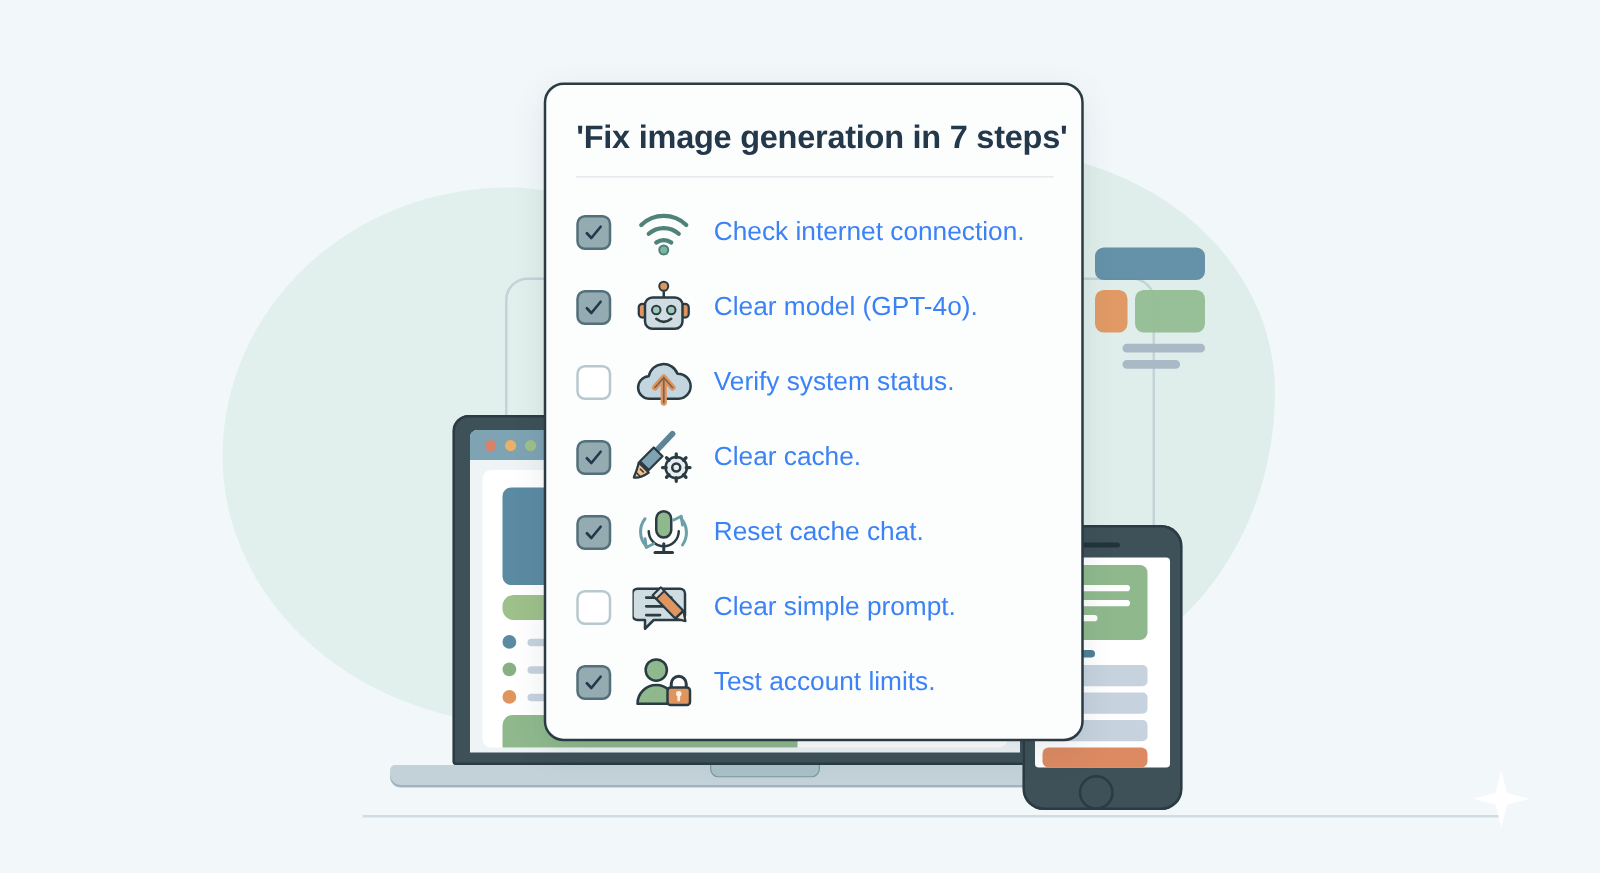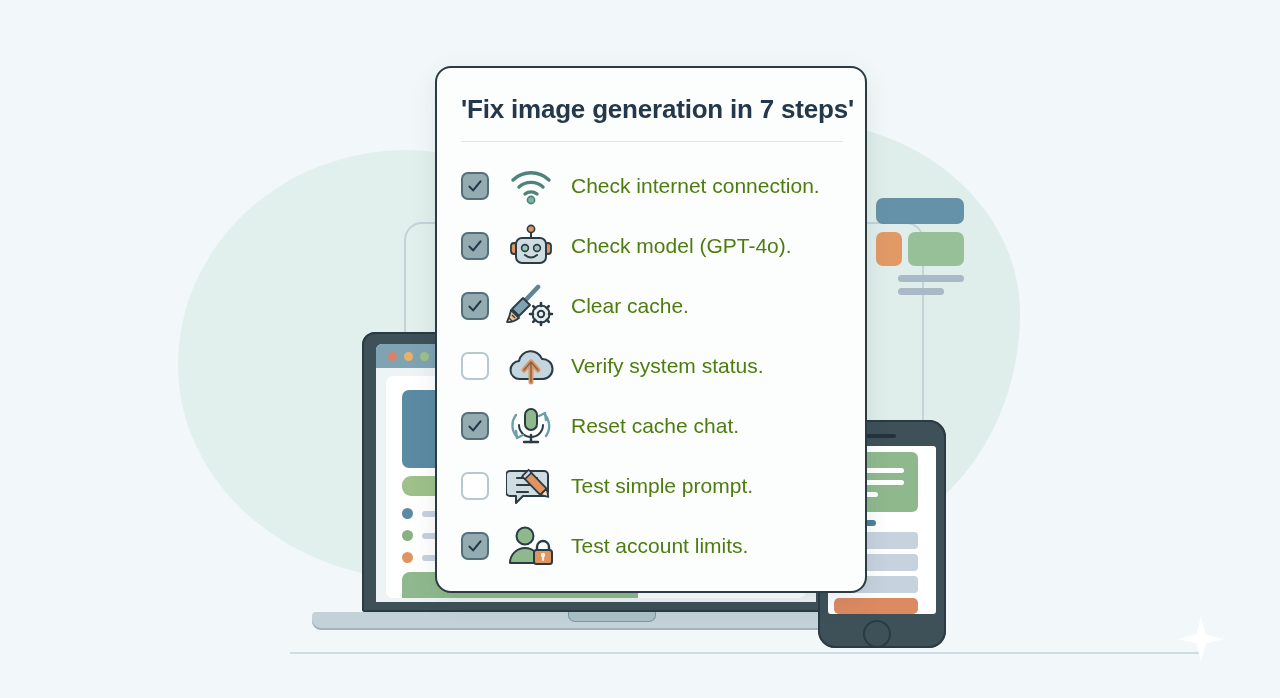--- a/index.html
+++ b/index.html
@@ -128,21 +128,21 @@
     width:28px;height:28px;border-radius:7px;flex:0 0 auto;
     display:flex;align-items:center;justify-content:center;
     box-sizing:border-box;
   }
   .cbox.on{background:#93abb1;border:2px solid #53707a;}
   .cbox.off{background:#ffffff;border:2px solid #b8c8cf;}
   .cbox svg{display:block;}
   .ico{width:52px;height:44px;margin-left:16px;flex:0 0 auto;display:flex;align-items:center;justify-content:center;}
   .ico svg{display:block;}
   .rlabel{
-    margin-left:14px;font-size:21px;color:#4d7c0f;white-space:nowrap;
+    margin-left:14px;font-size:21px;color:#3b82f6;white-space:nowrap;
   }
 </style>
 </head>
 <body>
 
 <div class="stage">
 
   <div class="layer blob-a"></div>
   <div class="layer blob-b"></div>
   <div class="layer ghost-rect"></div>
@@ -227,21 +227,32 @@
       <circle cx="23" cy="5" r="3.6" fill="#e0955f" stroke="#2b3b44" stroke-width="1.6"></circle>
       <line x1="23" y1="9" x2="23" y2="14" stroke="#2b3b44" stroke-width="2"></line>
       <rect x="3" y="19" width="6" height="11" rx="3" fill="#e0955f" stroke="#2b3b44" stroke-width="1.8"></rect>
       <rect x="37" y="19" width="6" height="11" rx="3" fill="#e0955f" stroke="#2b3b44" stroke-width="1.8"></rect>
       <rect x="8" y="14" width="30" height="25" rx="6" fill="#cfdde2" stroke="#2b3b44" stroke-width="2"></rect>
       <circle cx="17" cy="24" r="3.4" fill="#9ec8b4" stroke="#2b3b44" stroke-width="1.6"></circle>
       <circle cx="29" cy="24" r="3.4" fill="#9ec8b4" stroke="#2b3b44" stroke-width="1.6"></circle>
       <path d="M17 31 q6 5 12 0" fill="none" stroke="#2b3b44" stroke-width="2" stroke-linecap="round"></path>
     </svg>
           </div>
-          <div class="rlabel">Check model (GPT-4o).</div>
+          <div class="rlabel">Clear model (GPT-4o).</div>
+        </div>
+        <div class="row">
+          <div class="cbox off"></div>
+          <div class="ico">
+            <svg width="48" height="40" viewBox="0 0 48 40">
+      <path d="M13 33 a9 9 0 0 1 -1 -18 a12 12 0 0 1 23 -2 a8.5 8.5 0 0 1 1 20 z" fill="#c3d6e0" stroke="#2b3b44" stroke-width="2" stroke-linejoin="round"></path>
+      <path d="M24 36 V18 M24 16 l-7 8 M24 16 l7 8" fill="none" stroke="#e0955f" stroke-width="5" stroke-linecap="round" stroke-linejoin="round"></path>
+      <path d="M24 36 V18 M24 16 l-7 8 M24 16 l7 8" fill="none" stroke="#2b3b44" stroke-width="1.4" stroke-linecap="round" stroke-linejoin="round" opacity=".55"></path>
+    </svg>
+          </div>
+          <div class="rlabel">Verify system status.</div>
         </div>
         <div class="row">
           <div class="cbox on">
             <svg width="18" height="18" viewBox="0 0 18 18">
               <path d="M3.5 9.6 l3.6 3.8 l7.4 -9" fill="none" stroke="#23384b" stroke-width="2.1" stroke-linecap="round" stroke-linejoin="round"></path>
             </svg>
           </div>
           <div class="ico">
             <svg width="50" height="44" viewBox="0 0 50 44">
       <line x1="32" y1="3" x2="14" y2="22" stroke="#5d8596" stroke-width="4.6" stroke-linecap="round"></line>
@@ -256,31 +267,20 @@
         <g stroke="#2b3b44" stroke-width="2.6" stroke-linecap="round">
           <path d="M0 -11 V-8 M0 8 V11 M-11 0 H-8 M8 0 H11"></path>
           <path d="M-7.8 -7.8 l2 2 M7.8 7.8 l-2 -2 M-7.8 7.8 l2 -2 M7.8 -7.8 l-2 2"></path>
         </g>
       </g>
     </svg>
           </div>
           <div class="rlabel">Clear cache.</div>
         </div>
         <div class="row">
-          <div class="cbox off"></div>
-          <div class="ico">
-            <svg width="48" height="40" viewBox="0 0 48 40">
-      <path d="M13 33 a9 9 0 0 1 -1 -18 a12 12 0 0 1 23 -2 a8.5 8.5 0 0 1 1 20 z" fill="#c3d6e0" stroke="#2b3b44" stroke-width="2" stroke-linejoin="round"></path>
-      <path d="M24 36 V18 M24 16 l-7 8 M24 16 l7 8" fill="none" stroke="#e0955f" stroke-width="5" stroke-linecap="round" stroke-linejoin="round"></path>
-      <path d="M24 36 V18 M24 16 l-7 8 M24 16 l7 8" fill="none" stroke="#2b3b44" stroke-width="1.4" stroke-linecap="round" stroke-linejoin="round" opacity=".55"></path>
-    </svg>
-          </div>
-          <div class="rlabel">Verify system status.</div>
-        </div>
-        <div class="row">
           <div class="cbox on">
             <svg width="18" height="18" viewBox="0 0 18 18">
               <path d="M3.5 9.6 l3.6 3.8 l7.4 -9" fill="none" stroke="#23384b" stroke-width="2.1" stroke-linecap="round" stroke-linejoin="round"></path>
             </svg>
           </div>
           <div class="ico">
             <svg width="48" height="42" viewBox="0 0 48 42">
       <rect x="18" y="4" width="12" height="21" rx="6" fill="#8fb98d" stroke="#2b3b44" stroke-width="2"></rect>
       <path d="M12 20 a12 12 0 0 0 24 0" fill="none" stroke="#2b3b44" stroke-width="2" stroke-linecap="round"></path>
       <line x1="24" y1="30" x2="24" y2="37" stroke="#2b3b44" stroke-width="2.4" stroke-linecap="round"></line>
@@ -303,21 +303,21 @@
       <g stroke="#2b3b44" stroke-width="2.2" stroke-linecap="round">
         <path d="M11 13 h20 M11 20 h17 M11 27 h11"></path>
       </g>
       <g transform="rotate(-44 33 20)">
         <rect x="27" y="2" width="9" height="26" rx="1.5" fill="#e0955f" stroke="#2b3b44" stroke-width="1.8"></rect>
         <path d="M27 28 l4.5 7 l4.5 -7 z" fill="#f3e3cf" stroke="#2b3b44" stroke-width="1.8" stroke-linejoin="round"></path>
         <rect x="27" y="2" width="9" height="4" fill="#d9d9d9" stroke="#2b3b44" stroke-width="1.6"></rect>
       </g>
     </svg>
           </div>
-          <div class="rlabel">Test simple prompt.</div>
+          <div class="rlabel">Clear simple prompt.</div>
         </div>
         <div class="row">
           <div class="cbox on">
             <svg width="18" height="18" viewBox="0 0 18 18">
               <path d="M3.5 9.6 l3.6 3.8 l7.4 -9" fill="none" stroke="#23384b" stroke-width="2.1" stroke-linecap="round" stroke-linejoin="round"></path>
             </svg>
           </div>
           <div class="ico">
             <svg width="50" height="42" viewBox="0 0 50 42">
       <circle cx="19" cy="11" r="8.5" fill="#8fb98d" stroke="#2b3b44" stroke-width="2"></circle>

